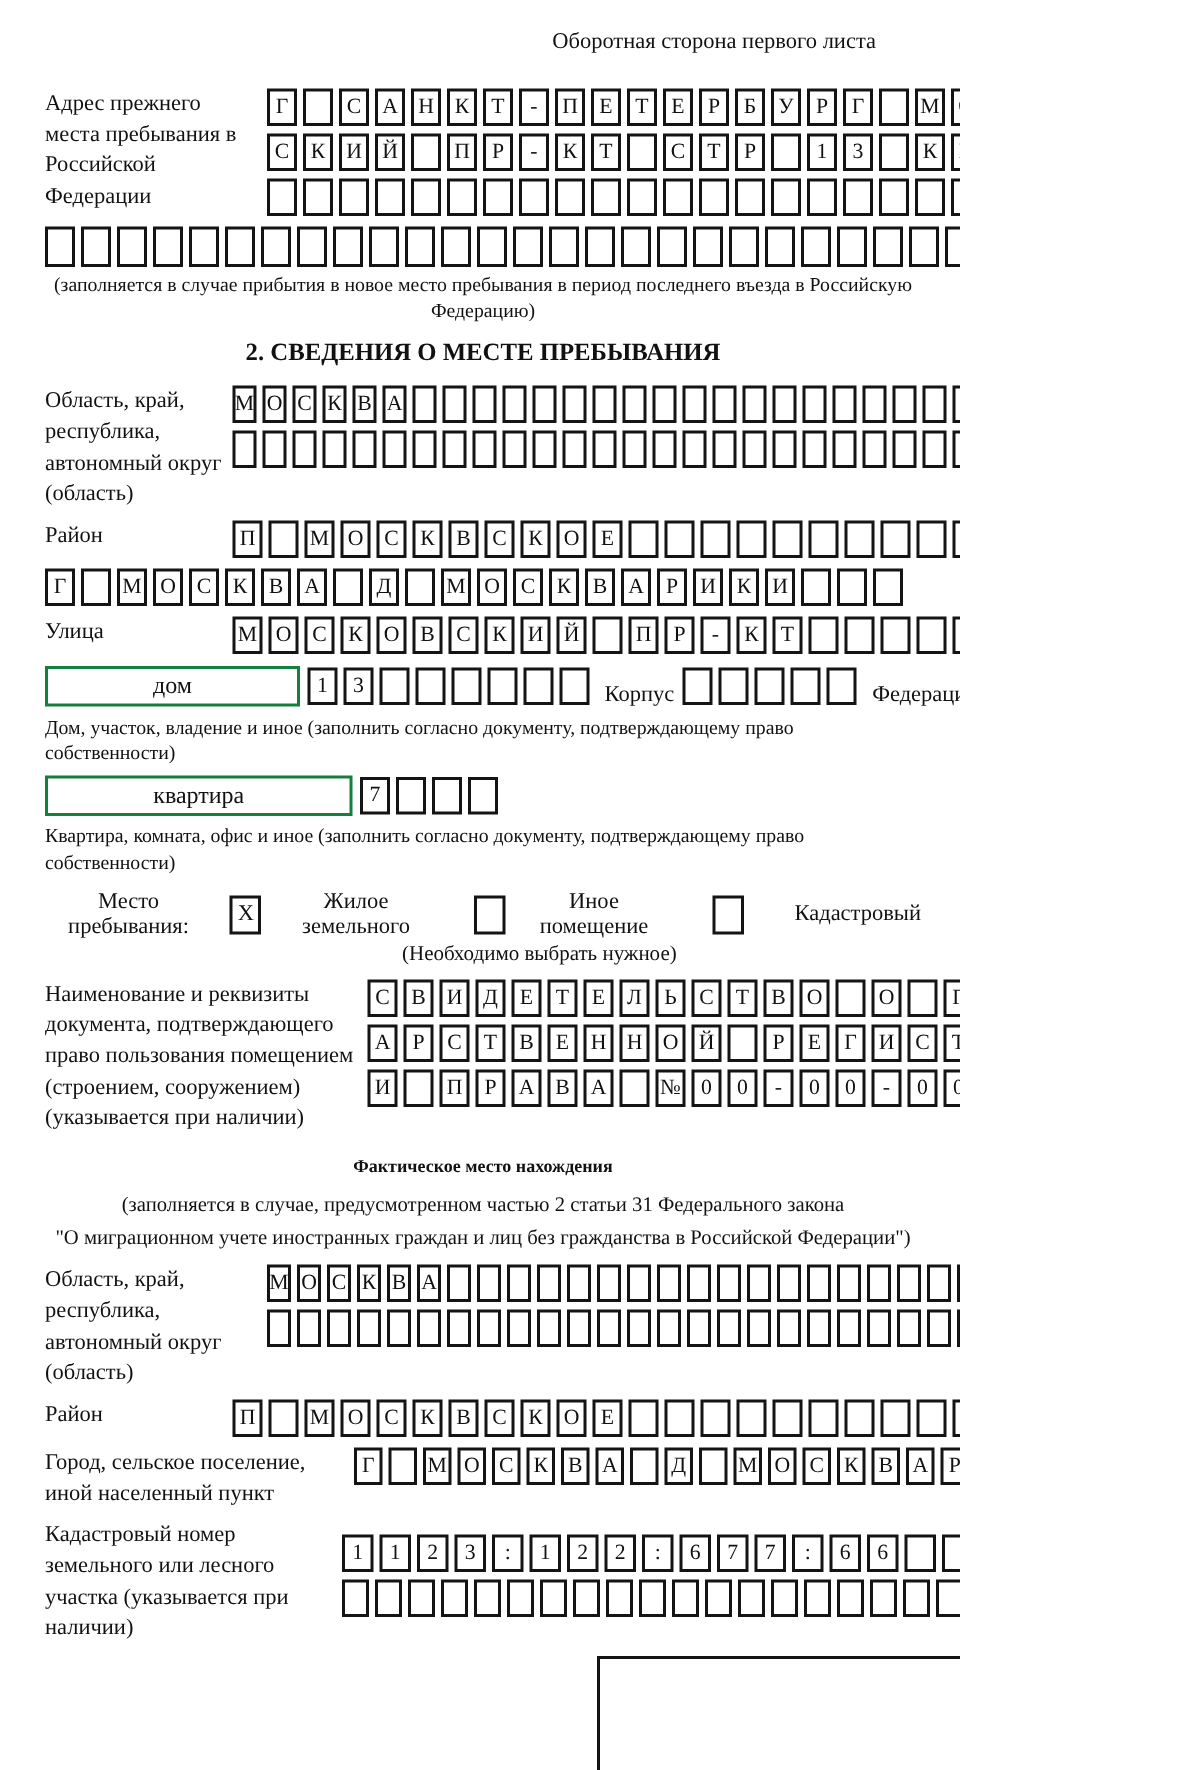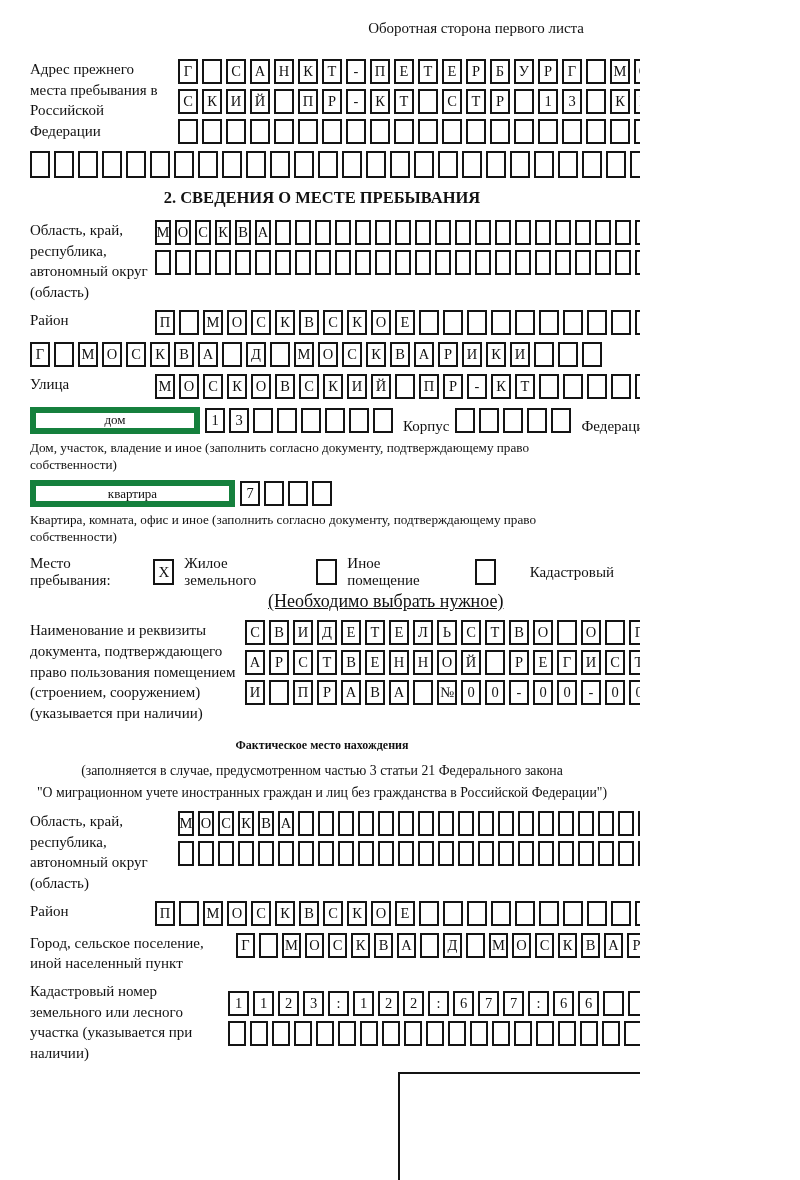--- a/index.html
+++ b/index.html
@@ -16,28 +16,28 @@
   .p30 .bx{width:16px;}
   .pfull .bx{width:20px;height:27px;}
   .pdoc .bx{width:20px;}
   .pkad .bx{width:21px;}
   .pkad2 .bx{width:18px;}
   .pcity2 .bx{width:19px;}
   .note{font-size:13.2px;margin:1px 0 7px 0;line-height:1.3;}
   .note.center{text-align:center;margin-top:3px;}
   .sec-title{text-align:center;font-weight:bold;font-size:16.5px;margin:10px 0 12px 0;}
   .houseline{display:flex;align-items:center;margin:2px 0 4px 0;}
-  .bigbox{display:flex;align-items:center;justify-content:center;border:6px solid #15803d;height:27px;
-          box-sizing:border-box;font-size:13px;margin-right:5px;flex-shrink:0;}
+  .bigbox{display:flex;align-items:center;justify-content:center;border:2px solid #15803d;height:27px;
+          box-sizing:border-box;font-size:16px;margin-right:5px;flex-shrink:0;}
   .bw168{width:170px;} .bw205{width:205px;}
   .inline-label{font-size:15px;margin:12px 6px 0 10px;white-space:nowrap;}
-  .stayline{display:flex;align-items:center;font-size:15px;margin:10px 0 2px 0;}
+  .stayline{display:flex;align-items:center;font-size:15px;margin:10px 0 2px 0;text-align:center;}
   .chk{display:inline-flex;align-items:center;justify-content:center;width:21px;height:26px;
        border:2px solid #141414;box-sizing:border-box;font-size:15px;margin:0 10px 0 12px;flex-shrink:0;}
-  .choose-note{font-size:18px;margin:2px 0 8px 238px;text-decoration:underline;}
+  .choose-note{font-size:14px;margin:2px 0 8px 238px;}
   .center-note{text-align:center;font-size:13.8px;line-height:1.45;margin:0 0 2px 0;}
   .fact-title{text-align:center;font-weight:bold;font-size:12px;margin:14px 0 8px 0;}
   .stamp-wrap{margin-left:368px;margin-top:8px;width:372px;}
   .stamp-box{width:364px;height:174px;border:2px solid #141414;box-sizing:border-box;background:#fff;}
   .kadrows{margin-top:10px;}
 </style>
 </head>
 <body>
 
 <div class="sheet">
@@ -153,20 +153,21 @@
         <span class="bx"></span>
         <span class="bx"></span>
         <span class="bx"></span>
         <span class="bx"></span>
         <span class="bx"></span>
         <span class="bx"></span>
         <span class="bx"></span>
         <span class="bx"></span>
         <span class="bx"></span>
       </div>
+    <div class="note center">(заполняется в случае прибытия в новое место пребывания в период последнего въезда в Российскую Федерацию)</div>
   </section>
 
   <div class="sec-title">2. СВЕДЕНИЯ О МЕСТЕ ПРЕБЫВАНИЯ</div>
 
   <div class="field">
     <div class="flabel lw125">Область, край, республика, автономный округ (область)</div>
     <div class="rows">
       <div class="boxrow p30">
           <span class="bx">М</span>
           <span class="bx">О</span>
@@ -444,21 +445,21 @@
           <span class="bx">0</span>
           <span class="bx">/</span>
           <span class="bx">0</span>
           <span class="bx">0</span>
           <span class="bx">0</span>
         </div>
     </div>
   </div>
 
   <div class="fact-title">Фактическое место нахождения</div>
-  <div class="center-note">(заполняется в случае, предусмотренном частью 3 статьи 21 Федерального закона</div>
+  <div class="center-note">(заполняется в случае, предусмотренном частью 2 статьи 31 Федерального закона</div>
   <div class="center-note" style="margin-bottom:8px;">"О миграционном учете иностранных граждан и лиц без гражданства в Российской Федерации")</div>
 
   <div class="field">
     <div class="flabel lw148">Область, край, республика, автономный округ (область)</div>
     <div class="rows">
       <div class="boxrow p30">
           <span class="bx">М</span>
           <span class="bx">О</span>
           <span class="bx">С</span>
           <span class="bx">К</span>

